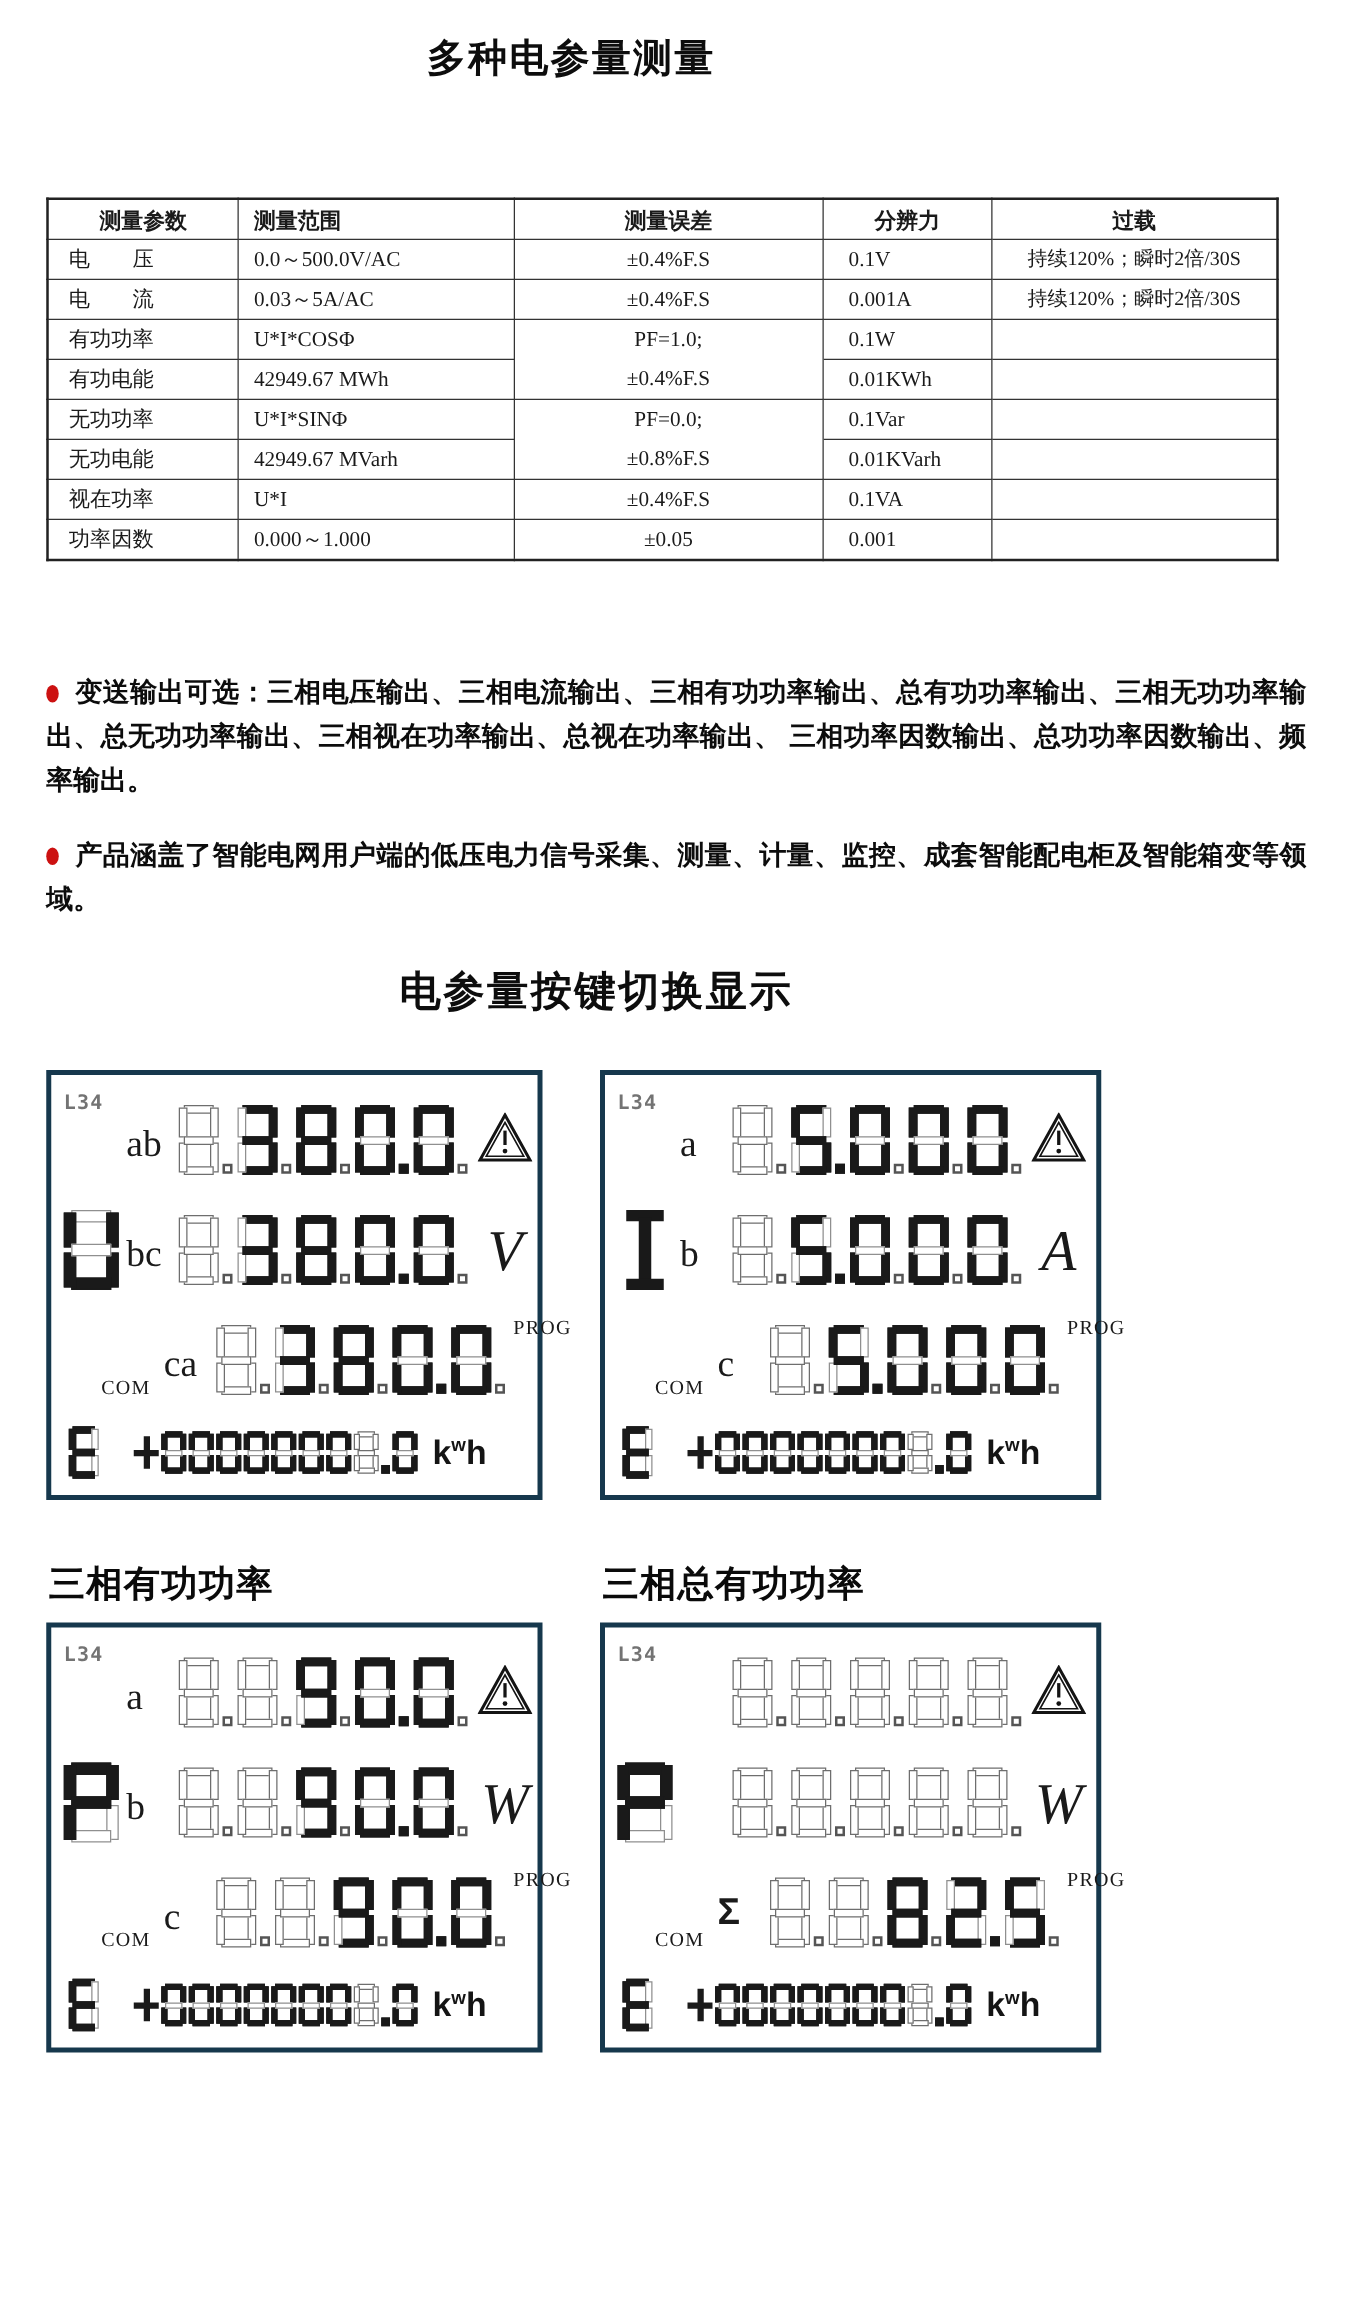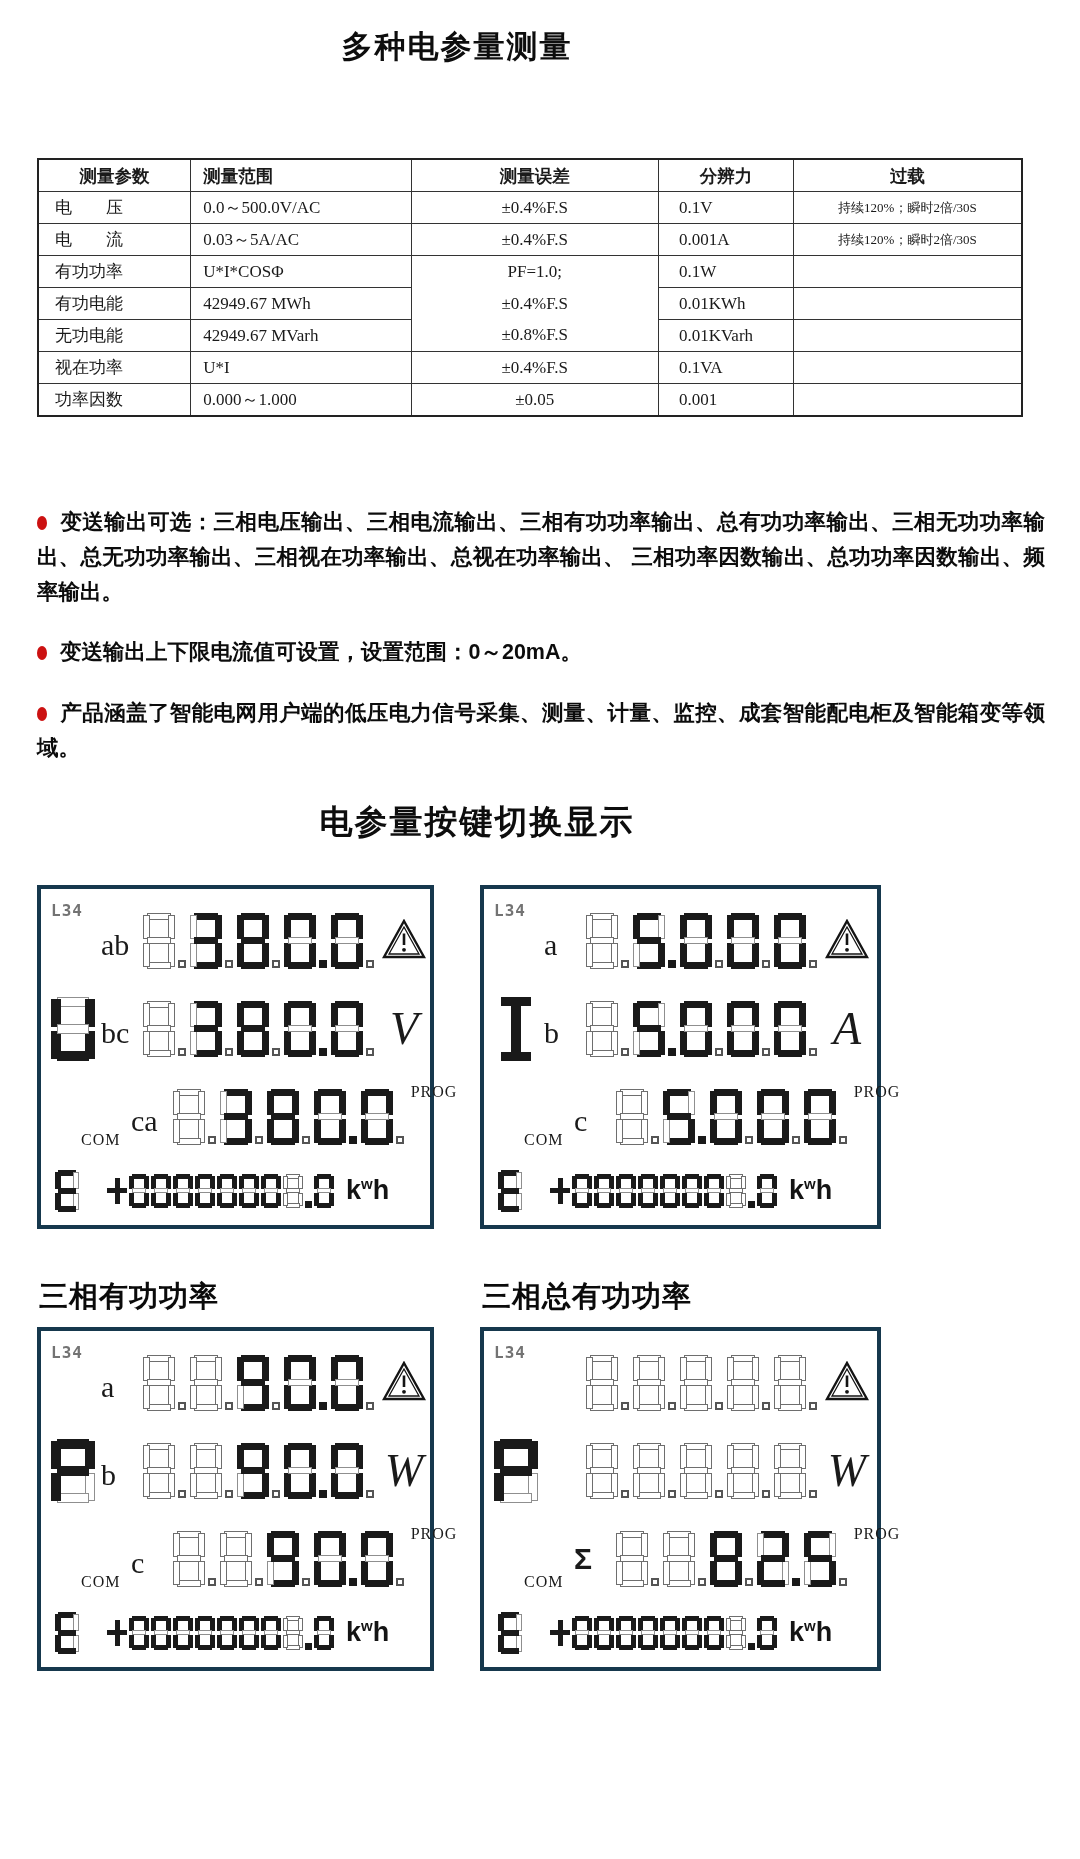--- a/index.html
+++ b/index.html
@@ -18,21 +18,21 @@
              font-family:"Liberation Serif",serif;font-size:17px;color:#1a1a1a;
              border:2px solid #222;}
   table.spec th,table.spec td{border:1px solid #333;height:31px;padding:0 6px;}
   table.spec th{font-weight:700;font-size:17.5px;}
   table.spec td.c0{padding-left:16px;text-align:left;}
   table.spec th.c0,table.spec th.c2,table.spec th.c3,table.spec th.c4{text-align:center;}
   table.spec th.c1{text-align:left;padding-left:12px;}
   table.spec td.c1{text-align:left;padding-left:12px;}
   table.spec td.c2{text-align:center;}
   table.spec td.c3{text-align:left;padding-left:20px;}
-  table.spec td.c4{text-align:center;white-space:nowrap;font-size:13px;}
+  table.spec td.c4{text-align:center;white-space:nowrap;font-size:16px;}
   table.spec td.mb{border-bottom-style:hidden;}
   table.spec td.mt{border-top-style:hidden;}
 
   
   #bullets{margin-top:88px;width:1008px;}
   p.bullet{margin:0 0 26px 0;font-size:21.5px;font-weight:600;line-height:1.62;
            color:#0c0c0c;text-align:justify;}
   span.dot{display:inline-block;width:10px;height:14px;border-radius:50%;
            margin-right:13px;vertical-align:-1px;}
 
@@ -133,20 +133,27 @@
           <td class="c4"></td>
         </tr>
         <tr>
           <td class="c0">有功电能</td>
           <td class="c1">42949.67 MWh</td>
           <td class="c2 mt">±0.4%F.S</td>
           <td class="c3">0.01KWh</td>
           <td class="c4"></td>
         </tr>
         <tr>
+          <td class="c0">无功功率</td>
+          <td class="c1">U*I*SINΦ</td>
+          <td class="c2 mb">PF=0.0;</td>
+          <td class="c3">0.1Var</td>
+          <td class="c4"></td>
+        </tr>
+        <tr>
           <td class="c0">无功电能</td>
           <td class="c1">42949.67 MVarh</td>
           <td class="c2 mt">±0.8%F.S</td>
           <td class="c3">0.01KVarh</td>
           <td class="c4"></td>
         </tr>
         <tr>
           <td class="c0">视在功率</td>
           <td class="c1">U*I</td>
           <td class="c2">±0.4%F.S</td>
@@ -158,21 +165,20 @@
           <td class="c1">0.000～1.000</td>
           <td class="c2">±0.05</td>
           <td class="c3">0.001</td>
           <td class="c4"></td>
         </tr>
       </tbody>
   </table>
 
   <div id="bullets">
       <p class="bullet"><span class="dot" style="background: rgb(204, 17, 17);"></span><span>变送输出可选：三相电压输出、三相电流输出、三相有功功率输出、总有功功率输出、三相无功功率输出、总无功功率输出、三相视在功率输出、总视在功率输出、 三相功率因数输出、总功功率因数输出、频率输出。</span></p>
-      <p class="bullet"><span class="dot" style="background: rgb(204, 17, 17);"></span><span>变送输出上下限电流值可设置，设置范围：0～20mA。</span></p>
       <p class="bullet"><span class="dot" style="background: rgb(204, 17, 17);"></span><span>产品涵盖了智能电网用户端的低压电力信号采集、测量、计量、监控、成套智能配电柜及智能箱变等领域。</span></p>
     </div>
 
   <h2 class="section">电参量按键切换显示</h2>
 
   <div id="panels">
       <div class="pwrap">
         <div class="lcd" style="border-color: rgb(22, 56, 77);">
           <div class="lrow r1">
             <div class="slotL">

